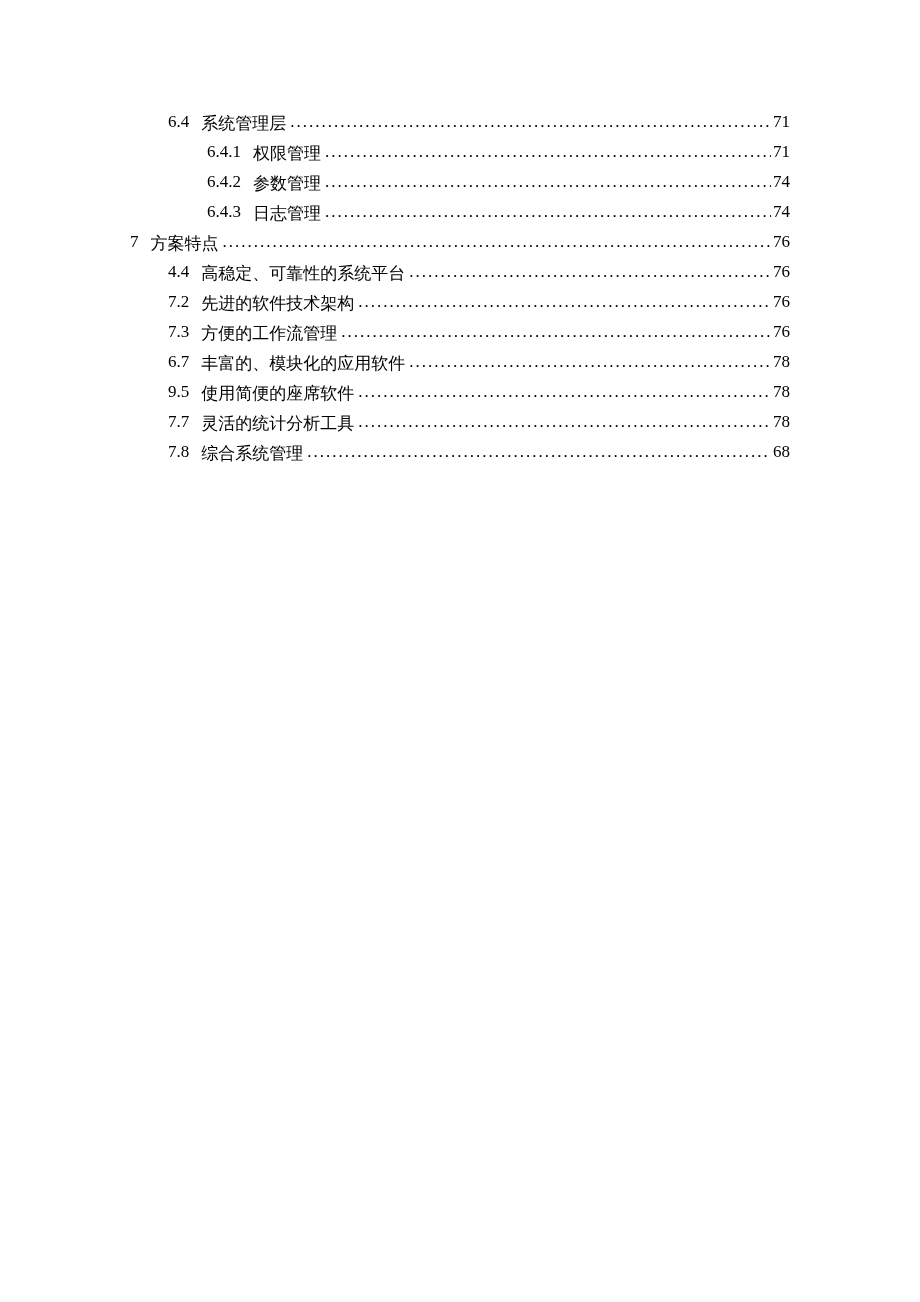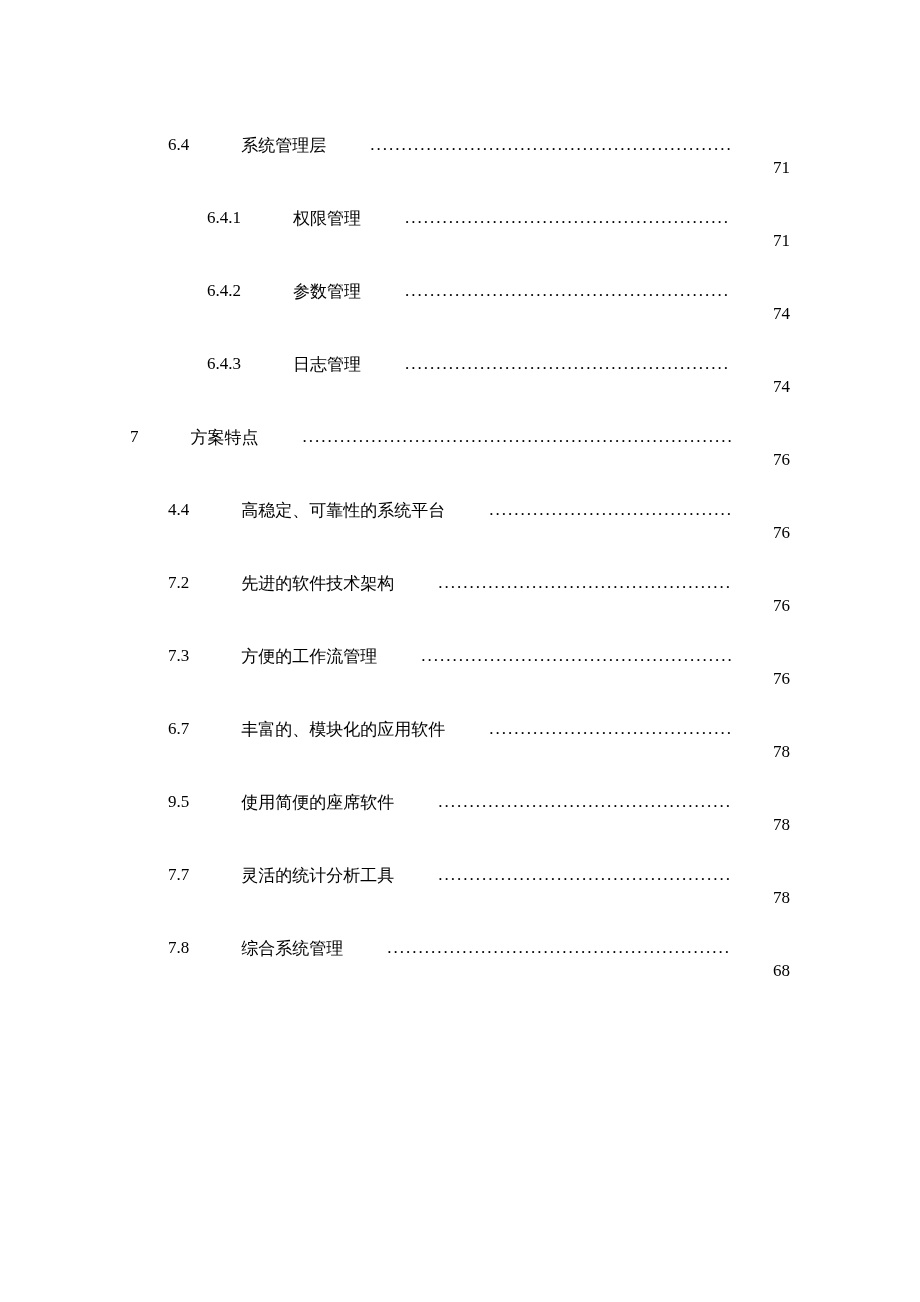--- a/index.html
+++ b/index.html
@@ -13,25 +13,24 @@
       background: #ffffff;
       font-family: "SimSun", "宋体", serif;
       font-size: 17px;
       color: #000000;
       padding-top: 112px;
       padding-left: 130px;
       padding-right: 130px;
     }
     .toc-entry {
       display: flex;
-      align-items: center;
+      align-items: flex-start;
       margin-bottom: 7px;
       white-space: nowrap;
       overflow: hidden;
-      gap: 40px;
     }
     .level-1 {
       padding-left: 0px;
     }
     .level-2 {
       padding-left: 38px;
     }
     .level-3 {
       padding-left: 77px;
     }
@@ -47,21 +46,20 @@
       overflow: hidden;
       letter-spacing: 2px;
       margin-left: 4px;
       margin-right: 2px;
     }
     .dots::before {
       content: "..........................................................................................................................................................................................................";
     }
     .page {
       flex-shrink: 0;
-      margin-top: 46px;
     }
   </style>
 </head>
 <body>
 
 <div id="toc-container">
     <div class="toc-entry level-2">
       <span class="num">6.4</span>
       <span class="title">系统管理层</span>
       <span class="dots"></span>

